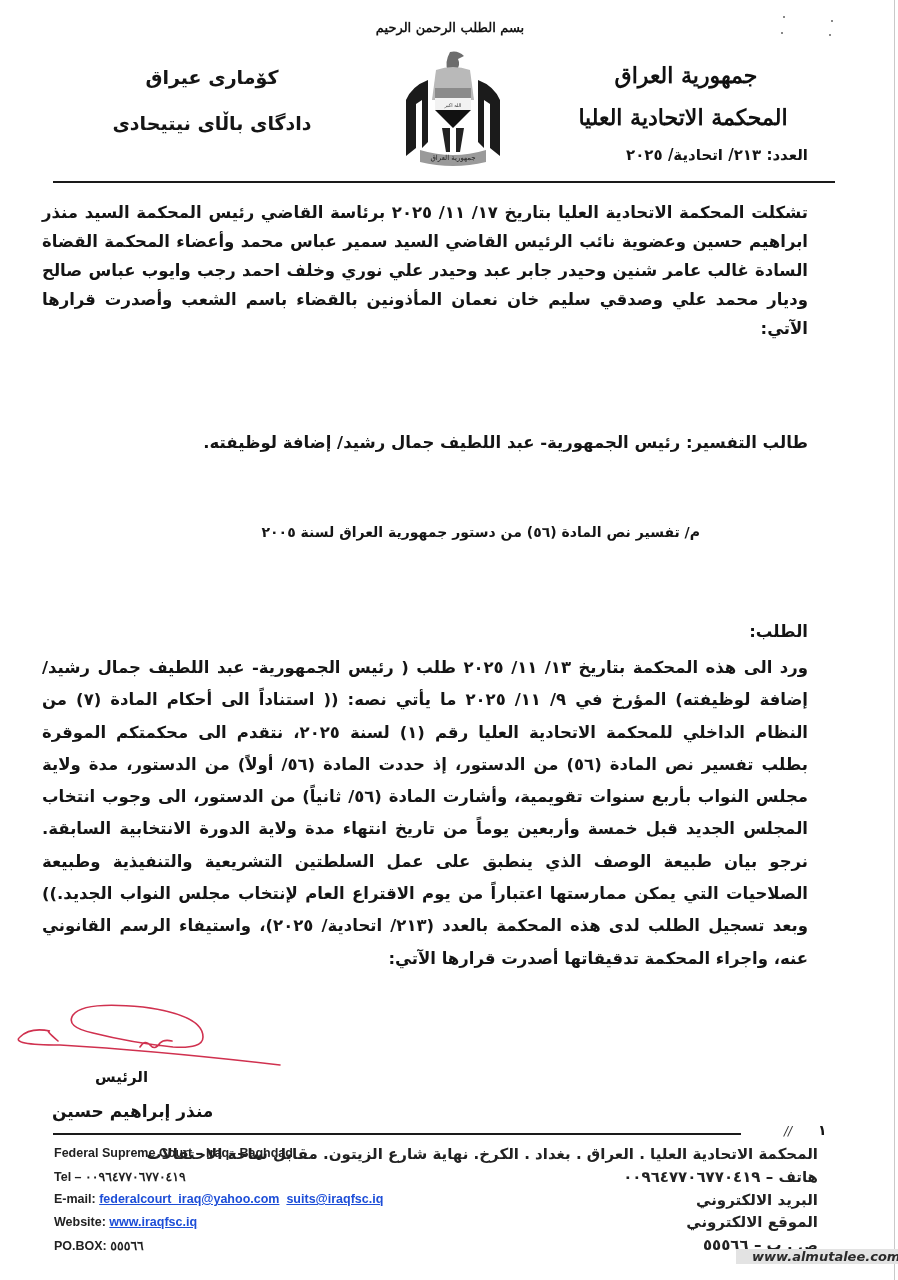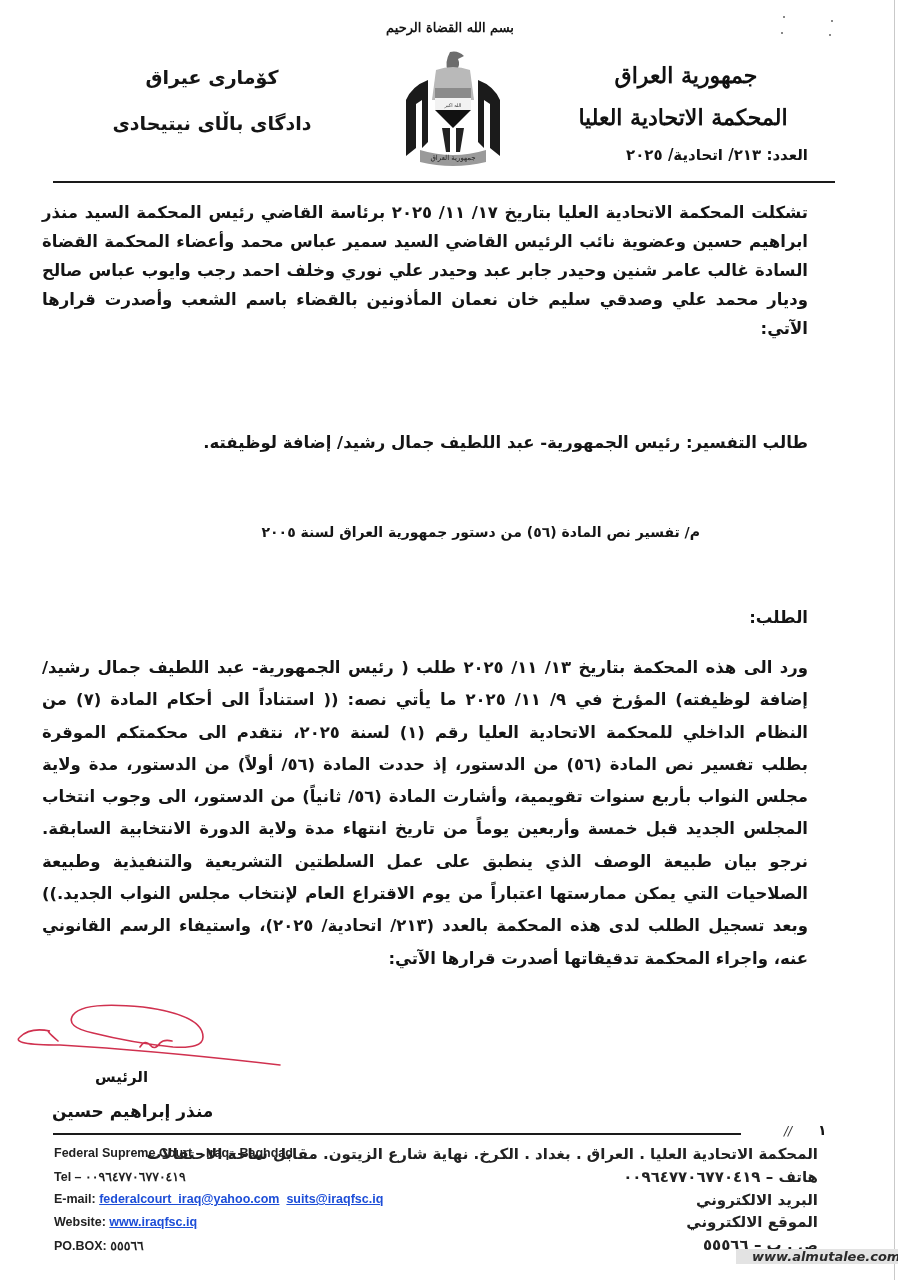--- a/index.html
+++ b/index.html
@@ -23,21 +23,21 @@
   .emblem { left: 398px; top: 48px; width: 110px; height: 120px; }
   .head-rule { left: 53px; top: 181px; width: 782px; height: 2px; background: #1a1a1a; }
   .marks { left: 775px; top: 12px; width: 80px; height: 30px; }
   .marks span { position: absolute; width: 2px; height: 2px; background: #888; }
 
   
   .para { left: 42px; width: 766px; direction: rtl; text-align: justify; text-align-last: right; font-weight: bold; font-size: 16.5px; }
   .intro { top: 198px; line-height: 29px; }
   .applicant { top: 433px; font-size: 16.5px; }
   .subject { left: 200px; width: 500px; top: 524px; text-align: right; font-size: 14px; direction: rtl; font-weight: bold; }
-  .request-label { top: 608px; font-size: 16.5px; }
+  .request-label { top: 622px; font-size: 16.5px; }
   .request { top: 652px; line-height: 32.3px; }
 
   
   .signature { left: 8px; top: 1003px; width: 285px; height: 64px; }
   .sig-title { left: 95px; top: 1068px; font-size: 15px; font-weight: bold; direction: rtl; }
   .sig-name { left: 52px; top: 1101px; font-size: 17px; font-weight: bold; direction: rtl; }
 
   
   .foot-rule { left: 53px; top: 1133px; width: 688px; height: 2px; background: #1a1a1a; }
   .page-num { left: 818px; top: 1122px; font-size: 14px; font-weight: bold; }
@@ -54,21 +54,21 @@
 
 <div class="page-border"></div>
 
 <div class="abs marks">
   <span style="left:8px;top:4px"></span>
     <span style="left:56px;top:8px"></span>
   <span style="left:6px;top:20px"></span>
     <span style="left:54px;top:22px"></span>
 </div>
 
-<div class="abs basmala">بسم الله القضاة الرحيم</div>
+<div class="abs basmala">بسم الطلب الرحمن الرحيم</div>
 
 <div class="abs hdr-ar hdr-ar-1 rtl">جمهورية العراق</div>
 <div class="abs hdr-ar hdr-ar-2 rtl">المحكمة الاتحادية العليا</div>
 <div class="abs ref-number rtl">العدد: ٢١٣/ اتحادية/ ٢٠٢٥</div>
 
 <div class="abs hdr-ku hdr-ku-1 rtl">كۆماری عیراق</div>
 <div class="abs hdr-ku hdr-ku-2 rtl">دادگای باڵای نیتیحادی</div>
 
 <svg class="abs emblem" viewBox="0 0 110 120">
 

